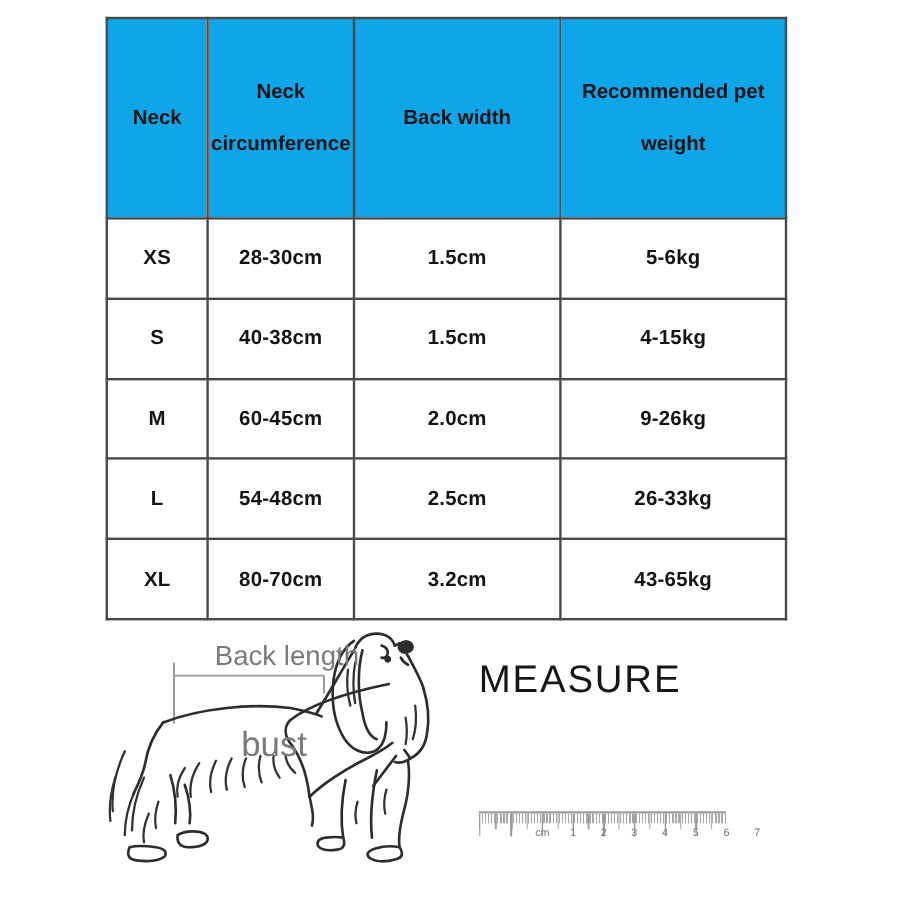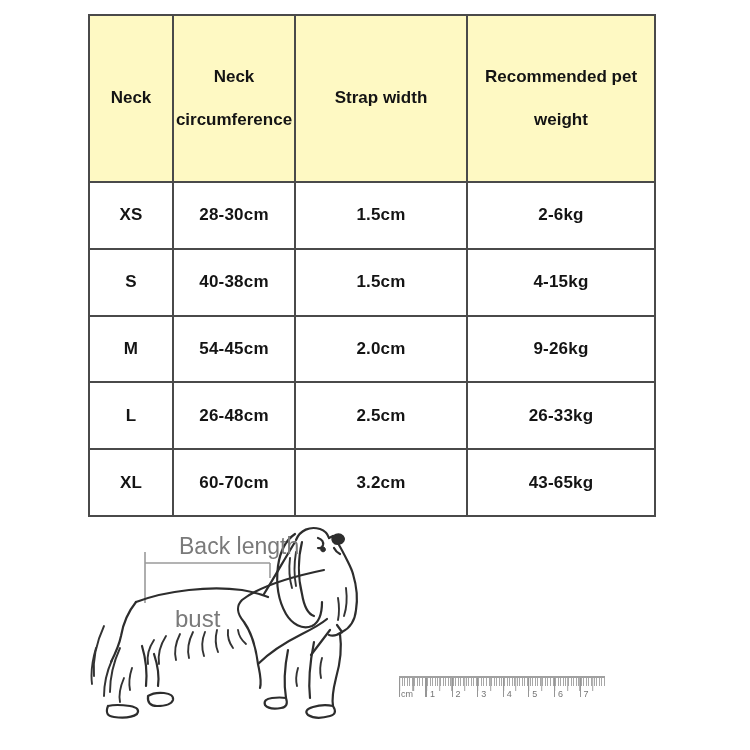--- a/index.html
+++ b/index.html
@@ -13,103 +13,103 @@
     position:absolute;left:88px;top:14px;width:566px;height:503px;
     border-collapse:collapse;table-layout:fixed;
   }
   .size-table th,.size-table td{
     border:2px solid #4a4a4a;
     text-align:center;vertical-align:middle;
     font-weight:bold;font-size:17px;color:#141414;
     padding:0;overflow:hidden;
   }
   .size-table thead th{
-    background:#fef9c3;height:165px;line-height:2.5;
+    background:#0ea5e9;height:165px;line-height:2.5;
   }
   .size-table tbody tr{height:53px;}
   .size-table tbody td{background:#ffffff;letter-spacing:.2px;}
 
   
   .dog-svg{position:absolute;left:90px;top:518px;width:315px;height:225px;}
   .label-gray{
     position:absolute;color:#7a7a7a;font-weight:normal;
     white-space:nowrap;pointer-events:none;
   }
   .back-length{left:151px;top:533px;font-size:23px;margin-left:28px;}
-  .bust{left:175px;top:605px;font-size:24px;}
+  .bust{left:201px;top:605px;font-size:29px;}
   .measure-title{
     position:absolute;left:399px;top:548px;
     font-size:32px;letter-spacing:1.5px;color:#161616;font-weight:500;
     white-space:nowrap;
   }
 
   
   .ruler{position:absolute;left:399px;top:676px;width:206px;height:32px;opacity:.82;filter:blur(.2px);}
   .ruler-line{position:absolute;left:0;top:0;width:100%;height:2px;background:#8d8d8d;}
   .ruler-mm{position:absolute;left:0;top:2px;width:100%;height:8px;
     background:repeating-linear-gradient(90deg,#949494 0 1px,transparent 1px 2.56px);}
   .ruler-half{position:absolute;left:0;top:2px;width:100%;height:13px;
     background:repeating-linear-gradient(90deg,#8d8d8d 0 1px,transparent 1px 12.8px);
     background-position:14.2px 0;}
   .ruler-cm{position:absolute;left:0;top:2px;width:100%;height:19px;
     background:repeating-linear-gradient(90deg,#808080 0 1px,transparent 1px 25.6px);
     background-position:27px 0;}
   .ruler-labels{position:absolute;left:0;top:13px;width:100%;display:flex;
-    font-size:9px;color:#555;}
+    font-size:9px;color:#555;padding-left:45px;}
   .ruler-labels span{display:block;width:25.6px;box-sizing:border-box;padding-left:4px;}
   .ruler-labels span:first-child{width:27px;padding-left:2px;}
 </style>
 </head>
 <body>
 
 <div class="canvas">
 
   <table class="size-table">
     <colgroup>
       <col style="width:84px">
         <col style="width:122px">
         <col style="width:172px">
         <col style="width:188px">
     </colgroup>
     <thead>
       <tr>
         <th>Neck</th>
         <th>Neck circumference</th>
-        <th>Strap width</th>
+        <th>Back width</th>
         <th>Recommended pet weight</th>
       </tr>
     </thead>
     <tbody>
       <tr>
         <td>XS</td>
         <td>28-30cm</td>
         <td>1.5cm</td>
-        <td>2-6kg</td>
+        <td>5-6kg</td>
       </tr>
       <tr>
         <td>S</td>
         <td>40-38cm</td>
         <td>1.5cm</td>
         <td>4-15kg</td>
       </tr>
       <tr>
         <td>M</td>
-        <td>54-45cm</td>
+        <td>60-45cm</td>
         <td>2.0cm</td>
         <td>9-26kg</td>
       </tr>
       <tr>
         <td>L</td>
-        <td>26-48cm</td>
+        <td>54-48cm</td>
         <td>2.5cm</td>
         <td>26-33kg</td>
       </tr>
       <tr>
         <td>XL</td>
-        <td>60-70cm</td>
+        <td>80-70cm</td>
         <td>3.2cm</td>
         <td>43-65kg</td>
       </tr>
     </tbody>
   </table>
 
   <svg class="dog-svg" viewBox="0 0 315 225" fill="none">
 
     <g stroke="#9a9a9a" stroke-width="1.6">
       <path d="M55,34 L55,85"></path>
@@ -185,20 +185,21 @@
       <path d="M6,130 q-6,20 -4,36"></path>
       <path d="M42,150 q-4,12 -2,22"></path>
       <path d="M34,160 q-6,14 -4,24"></path>
       <path d="M232,140 q-3,10 -1,20"></path>
       <path d="M208,150 q-3,10 -1,18"></path>
     </g>
   </svg>
 
   <div class="label-gray back-length">Back length</div>
   <div class="label-gray bust">bust</div>
+  <div class="measure-title">MEASURE</div>
 
   <div class="ruler">
     <div class="ruler-line"></div>
     <div class="ruler-mm"></div>
     <div class="ruler-half"></div>
     <div class="ruler-cm"></div>
     <div class="ruler-labels">
       <span>cm</span>
       <span>1</span>
       <span>2</span>

